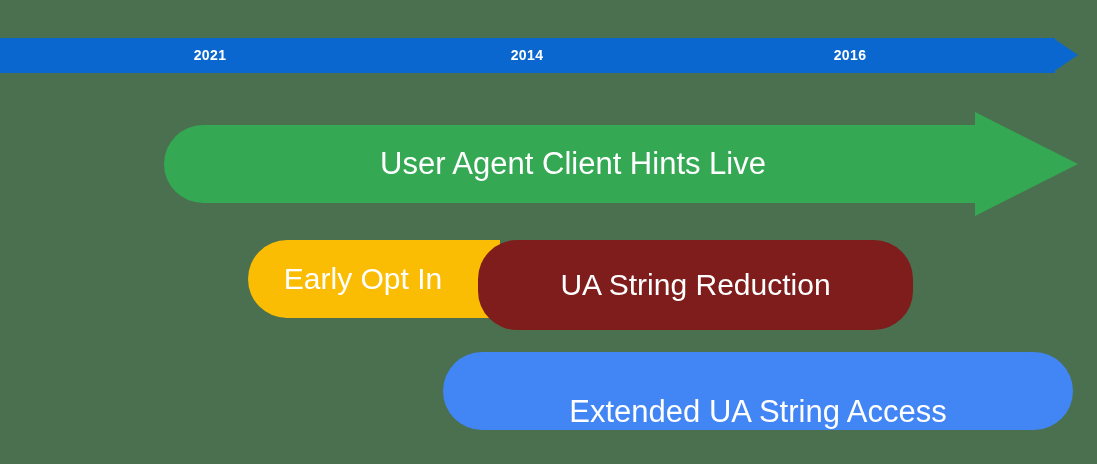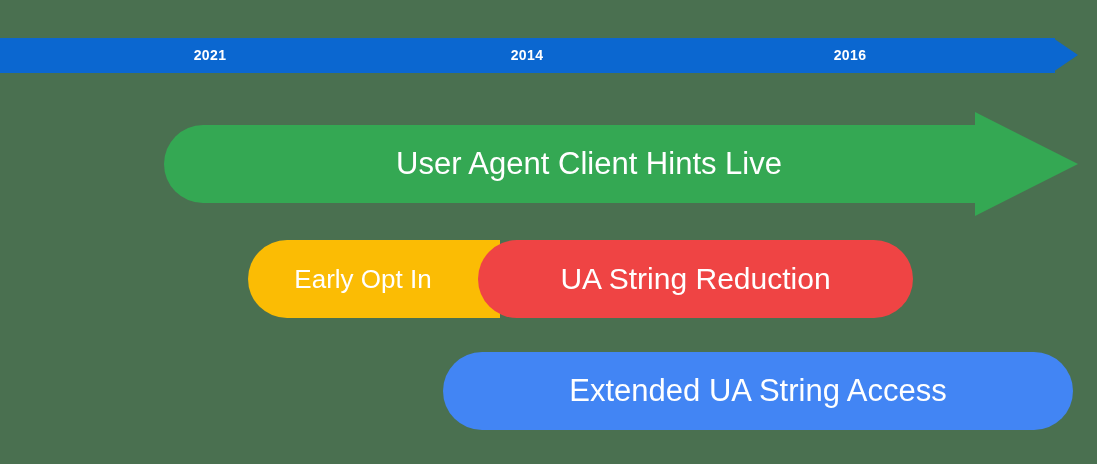--- a/index.html
+++ b/index.html
@@ -103,21 +103,21 @@
     left: 811px;
     top: 0;
     width: 0;
     height: 0;
     border-top: 52px solid transparent;
     border-bottom: 52px solid transparent;
     border-left: 103px solid #34a853;
   }
   .bar-green-text {
     position: absolute;
-    left: 16px;
+    left: 0;
     top: 13px;
     width: 818px;
     height: 78px;
     display: flex;
     align-items: center;
     justify-content: center;
     font-size: 31px;
     color: #ffffff;
     z-index: 2;
   }
@@ -126,44 +126,45 @@
   .bar-yellow {
     left: 248px;
     top: 240px;
     width: 252px;
     height: 78px;
     background: #fbbc04;
     border-radius: 39px 0 0 39px;
     z-index: 1;
   }
   .bar-yellow .bar-label {
-    font-size: 26px;
+    font-size: 30px;
     margin-right: 22px;
   }
   .bar-red {
     left: 478px;
     top: 240px;
     width: 435px;
-    height: 78px;
-    background: #ef4444;
+    height: 90px;
+    background: #7f1d1d;
     border-radius: 39px;
     z-index: 2;
   }
   .bar-red .bar-label {
     font-size: 30px;
   }
 
   
   .bar-blue {
     left: 443px;
     top: 352px;
     width: 630px;
     height: 78px;
     background: #4285f4;
     border-radius: 39px;
+    align-items: flex-end;
   }
   .bar-blue .bar-label {
     font-size: 31px;
   }
 </style>
 </head>
 <body>
 
 <div class="timeline-canvas">
 

